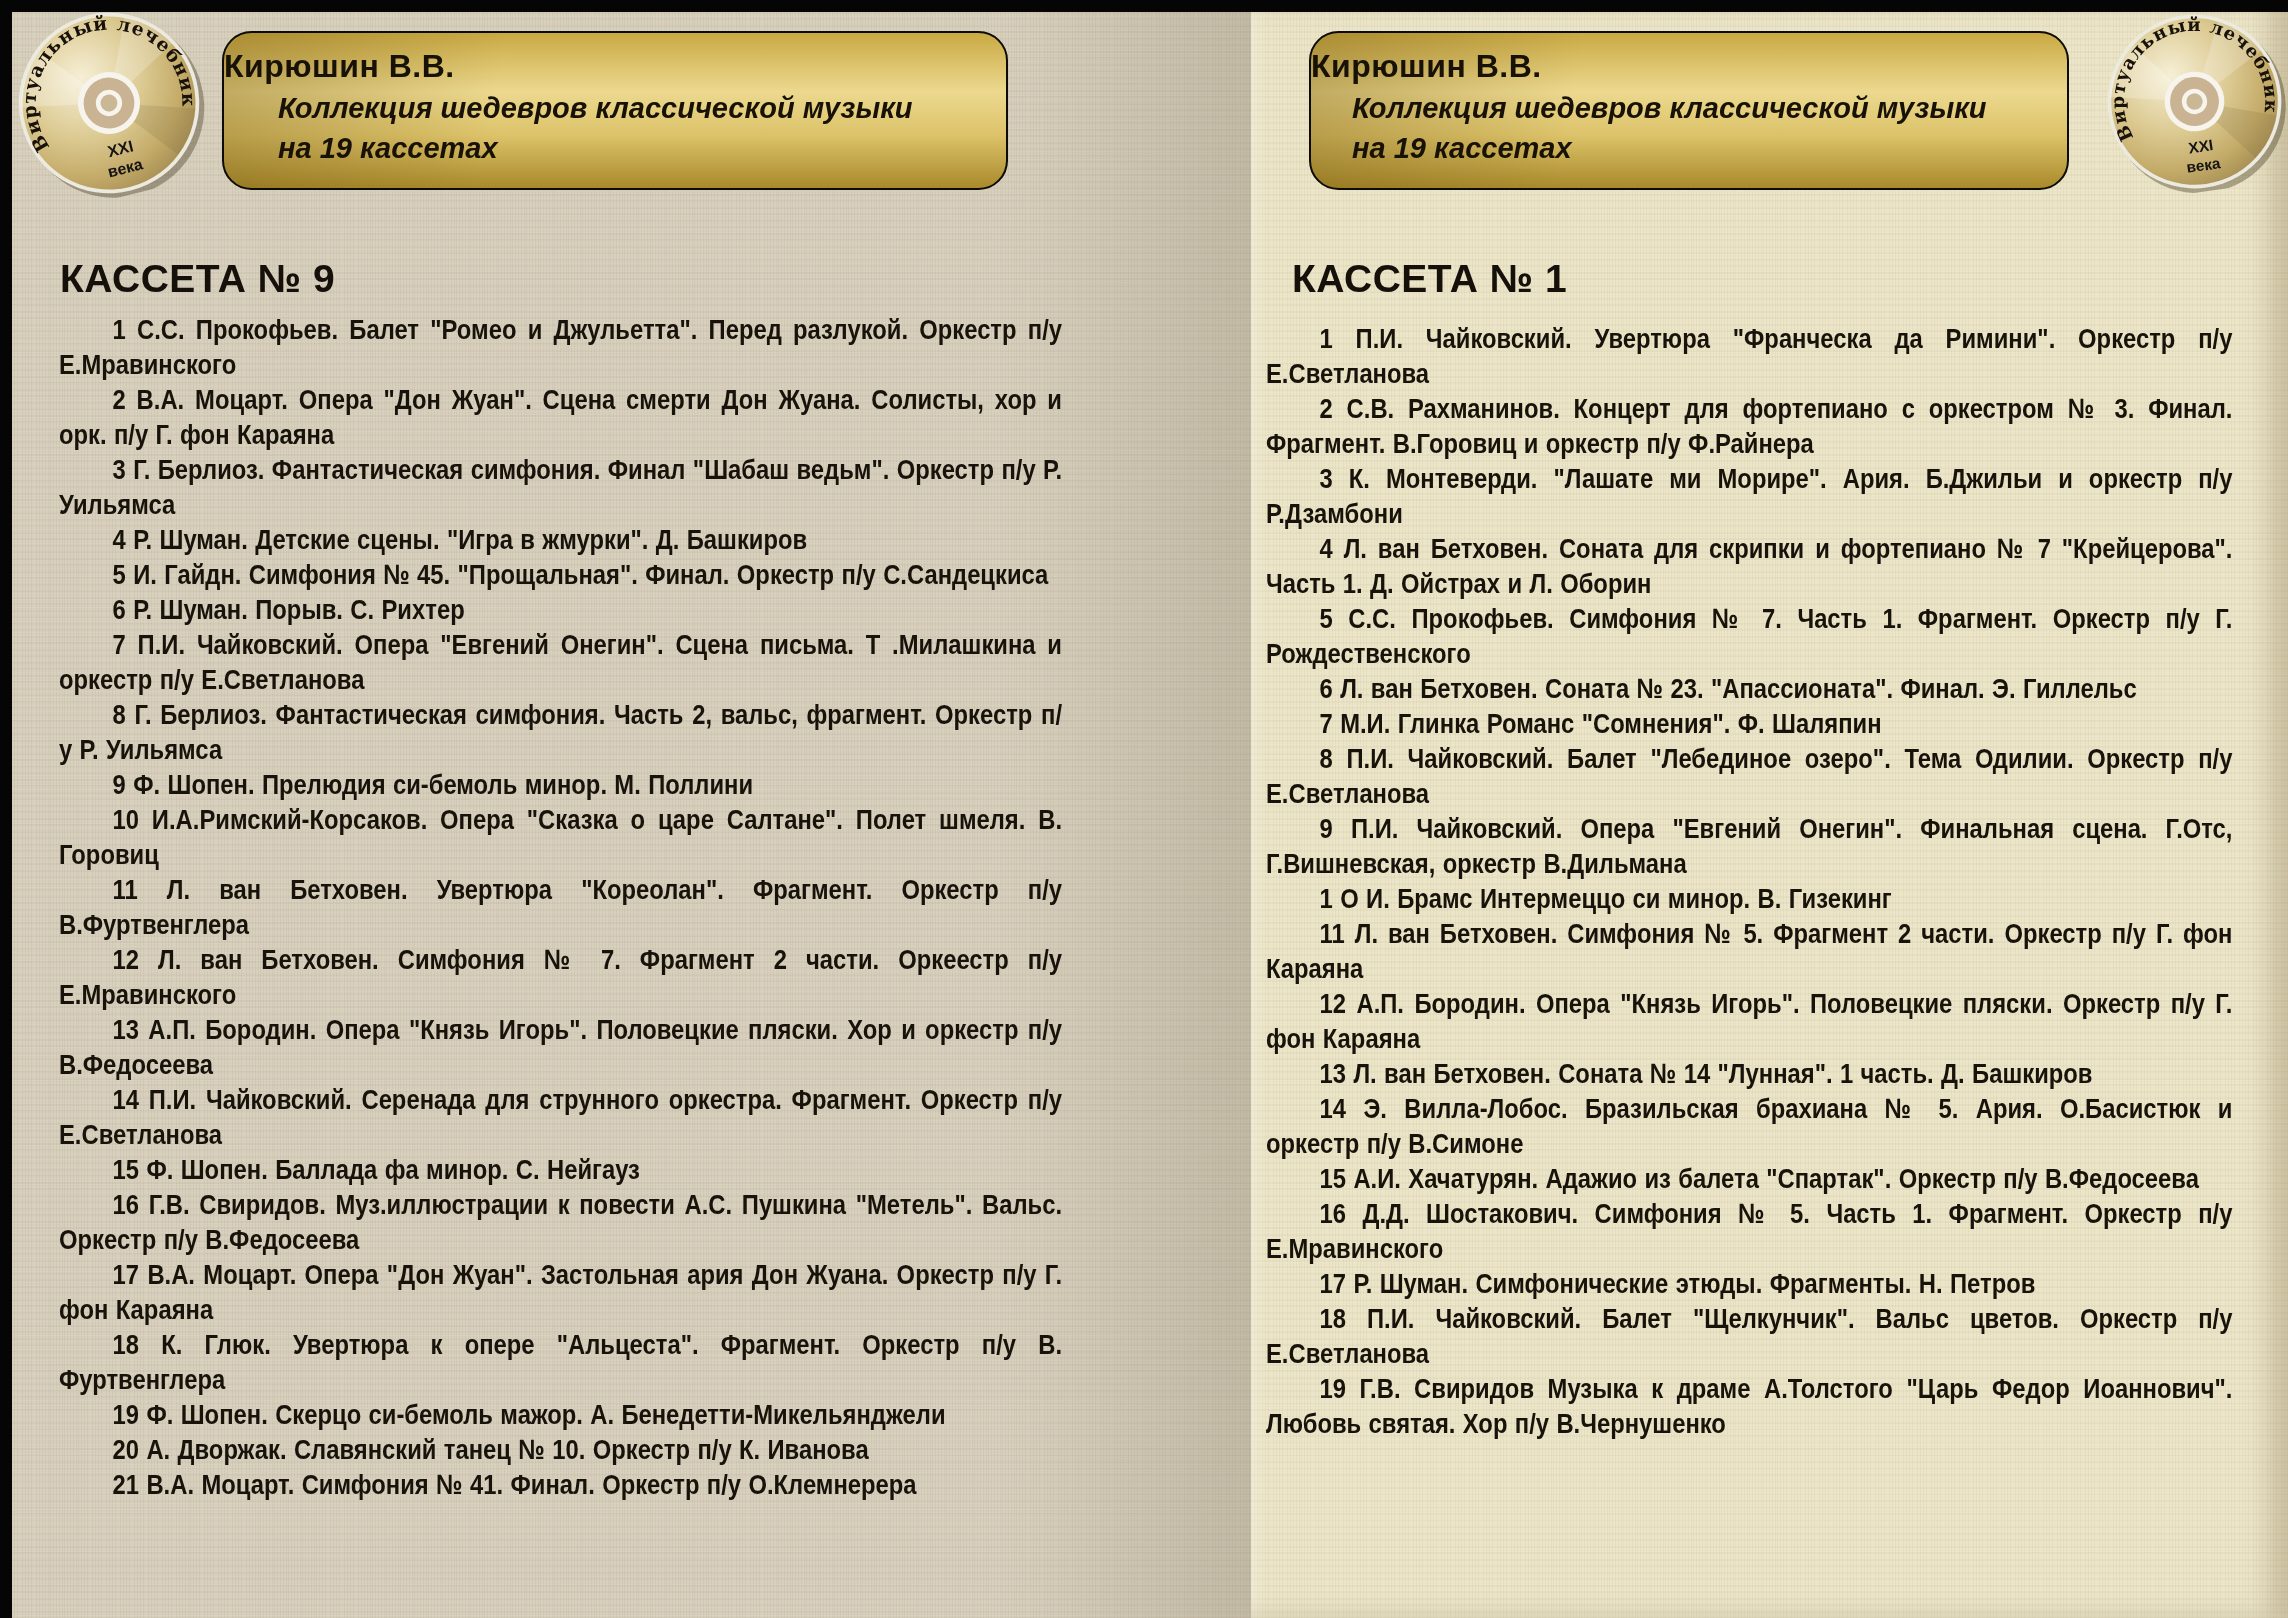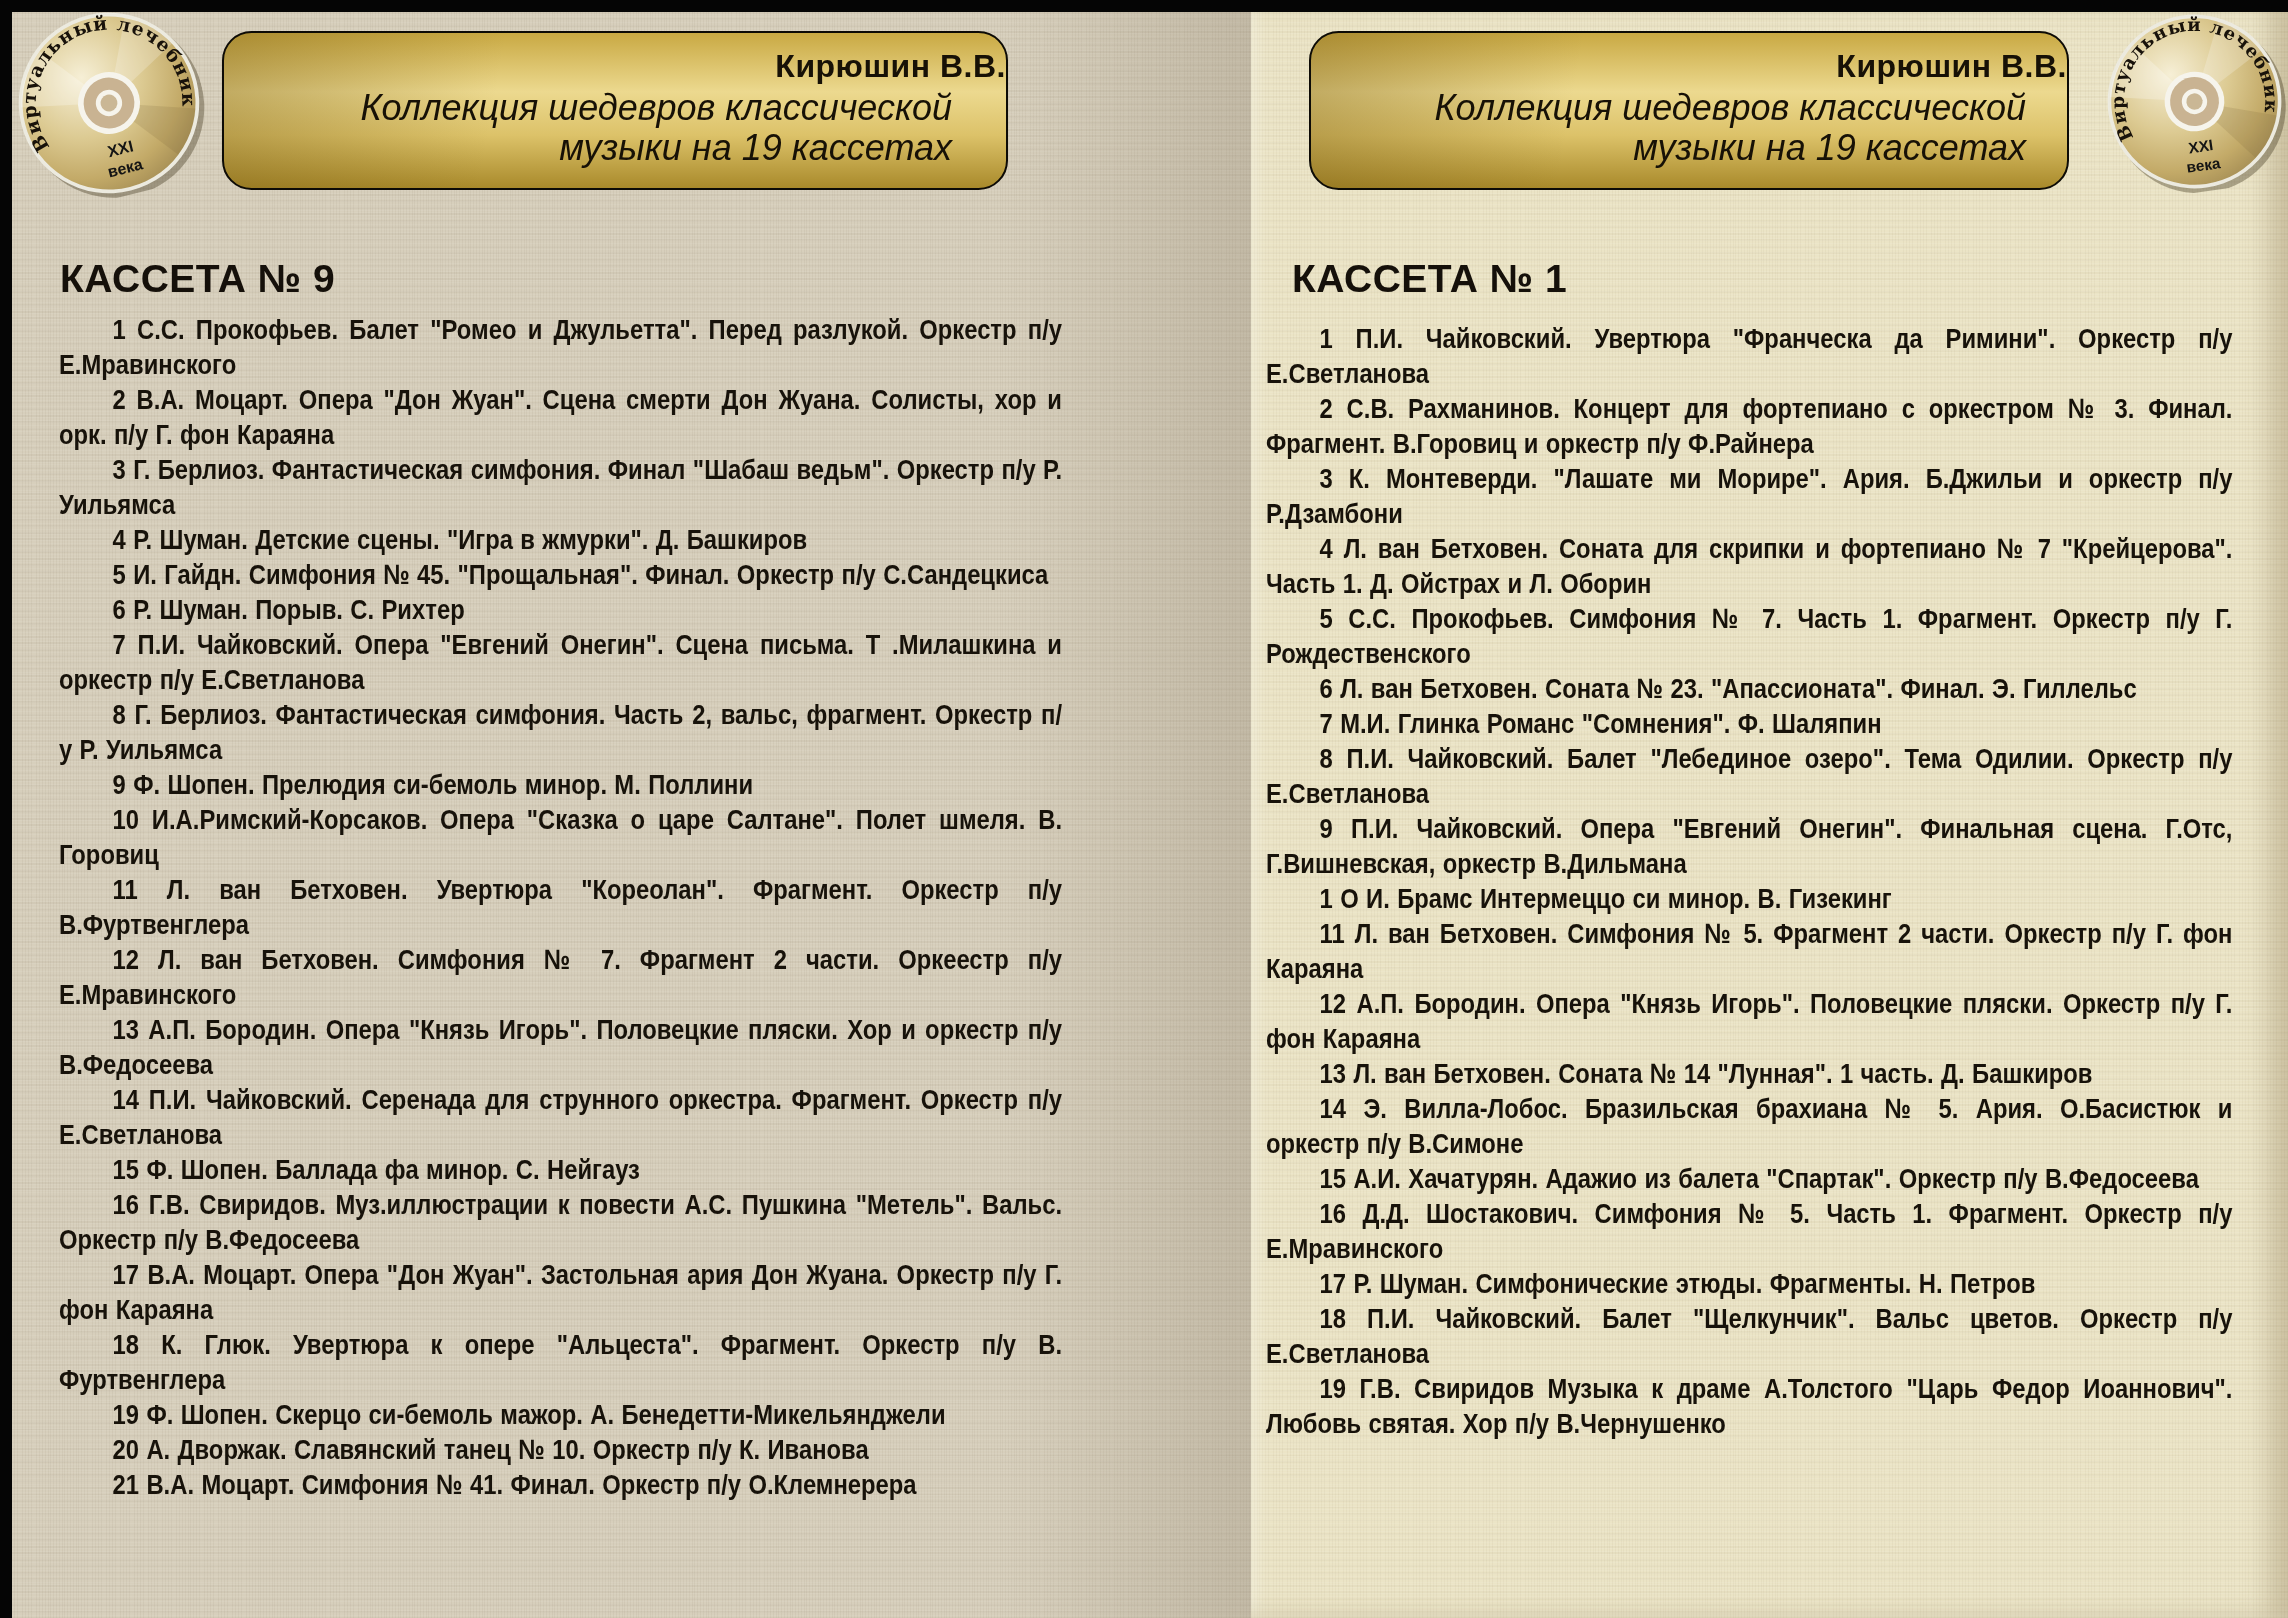--- a/index.html
+++ b/index.html
@@ -34,26 +34,26 @@
   }
   .bar-top{position:absolute;left:0;top:0;width:2289px;height:12px;background:#050505;z-index:40;}
   .bar-left{position:absolute;left:0;top:0;width:12px;height:1619px;background:#050505;z-index:40;}
 
   .gold-box{
     position:absolute;top:31px;height:159px;
     border:2.8px solid #0d0b06;border-radius:29.5px;
     background:
       linear-gradient(100deg, rgba(120,92,20,.38), rgba(255,255,240,0) 35%),
       linear-gradient(180deg, #c9a943 0%, #ecd98f 38%, #dcc269 66%, #a98a2b 100%);
-    text-align:right;color:#171106;box-sizing:border-box;padding-top:14.8px;
+    text-align:left;color:#171106;box-sizing:border-box;padding-top:14.8px;
     z-index:10;
   }
   .gold-box .author{font-size:32px;font-weight:bold;letter-spacing:0.5px;}
   .gold-box .subtitle{
-    font-size:36px;font-style:italic;font-weight:400;line-height:40px;
+    font-size:29px;font-style:italic;font-weight:700;line-height:40px;
     max-width:674px;margin:3.7px auto 0;
   }
   .box-left{left:222px;width:786px;}
   .box-right{left:1309px;width:760px;}
 
   .cd{position:absolute;width:188px;height:188px;z-index:20;}
   .cd-left{left:14.8px;top:9.2px;transform:rotate(-14deg);}
   .cd-right{left:2104px;top:11px;width:181px;height:181px;transform:rotate(-8deg);}
   .cd svg{width:100%;height:100%;display:block;}
 

